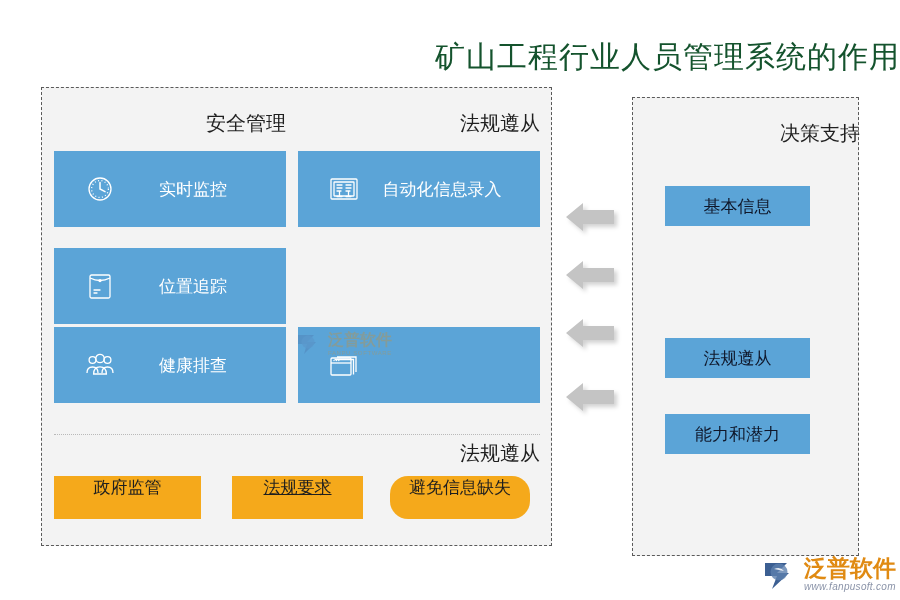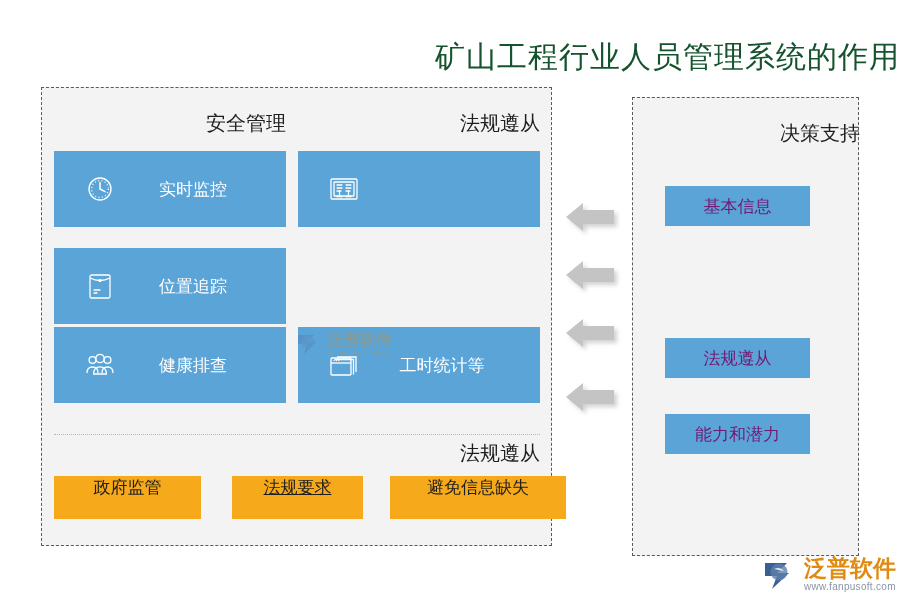--- a/index.html
+++ b/index.html
@@ -108,39 +108,39 @@
     background: #f5a91b;
     color: #1f1f1f;
     display: flex;
     align-items: flex-start;
     justify-content: center;
     font-size: 17px;
     white-space: nowrap;
   }
   #chip-0 { left: 12px;  width: 147px; }
   #chip-1 { left: 190px; width: 131px; text-decoration: underline; }
-  #chip-2 { left: 348px; width: 176px; }
+  #chip-2 { left: 348px; width: 140px; border-radius: 18px; }
 
   .divider-dotted {
     position: absolute;
     left: 12px;
     top: 346px;
     width: 486px;
     height: 0;
     border-top: 1px dotted #b9b9b9;
   }
 
   
   .rcard {
     position: absolute;
     left: 32px;
     width: 145px;
     height: 40px;
     background: #5ba4d7;
-    color: #701a75;
+    color: #0f172a;
     display: flex;
     align-items: center;
     justify-content: center;
     font-size: 17px;
     white-space: nowrap;
   }
   #rcard-0 { top: 88px; }
   #rcard-1 { top: 164px; }
   #rcard-2 { top: 240px; }
   #rcard-3 { top: 316px; }
@@ -213,20 +213,21 @@
     font-weight: bold;
     line-height: 1.05;
   }
   .brand .brand-url {
     font-size: 10px;
     color: #8a93a8;
     font-family: "Liberation Sans", sans-serif;
     letter-spacing: 0.3px;
     line-height: 1.1;
     margin-top: 1px;
+    font-style: italic;
   }
 </style>
 </head>
 <body>
 
 <div class="canvas">
 
   <div class="page-title">矿山工程行业人员管理系统的作用</div>
 
   <div class="panel" id="left-panel">
@@ -274,36 +275,36 @@
     <div class="card col-b row-1">
       <span class="icon">
         <svg width="32" height="26" viewBox="0 0 32 26" fill="none" stroke="#ffffff" stroke-width="1.3">
           <rect x="3" y="3" width="26" height="20" rx="1"></rect>
           <rect x="6" y="6" width="20" height="14" rx="0.5"></rect>
           <path d="M9 9 H14 M9 12 H14 M9 15 H13 M18 9 H23 M18 12 H23 M18 15 H22" stroke-linecap="round"></path>
           <path d="M11.5 15 V20 M20.5 15 V20"></path>
           <path d="M9 20.5 H14 M18 20.5 H23" stroke-linecap="round"></path>
         </svg>
       </span>
+      <span class="card-label">自动化信息录入</span>
     </div>
 
 
     <div class="card col-b row-3">
       <span class="icon">
         <svg width="32" height="30" viewBox="0 0 32 30" fill="none" stroke="#ffffff" stroke-width="1.3">
           <path d="M9 7 H28 V22"></path>
           <path d="M6.5 9.5 H25.5 V24.5"></path>
           <rect x="3" y="8" width="20" height="17" rx="1"></rect>
           <path d="M3 13 H23"></path>
           <circle cx="6" cy="10.5" r="0.7" fill="#ffffff" stroke="none"></circle>
           <circle cx="8.4" cy="10.5" r="0.7" fill="#ffffff" stroke="none"></circle>
           <circle cx="10.8" cy="10.5" r="0.7" fill="#ffffff" stroke="none"></circle>
         </svg>
       </span>
-      <span class="card-label">工时统计等</span>
     </div>
 
     <div class="divider-dotted"></div>
     <div class="section-title" id="title-compliance">法规遵从</div>
 
     <div class="chip" id="chip-0">
       <span>政府监管</span>
     </div>
     <div class="chip" id="chip-1">
       <span>法规要求</span>

